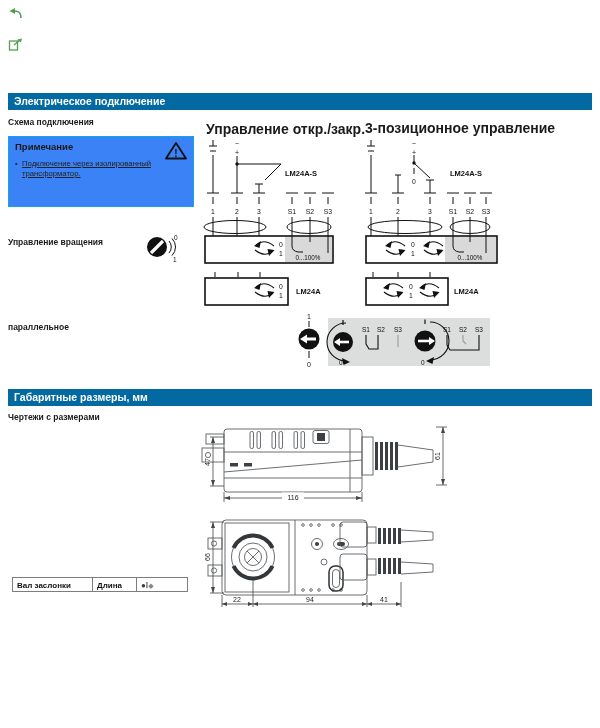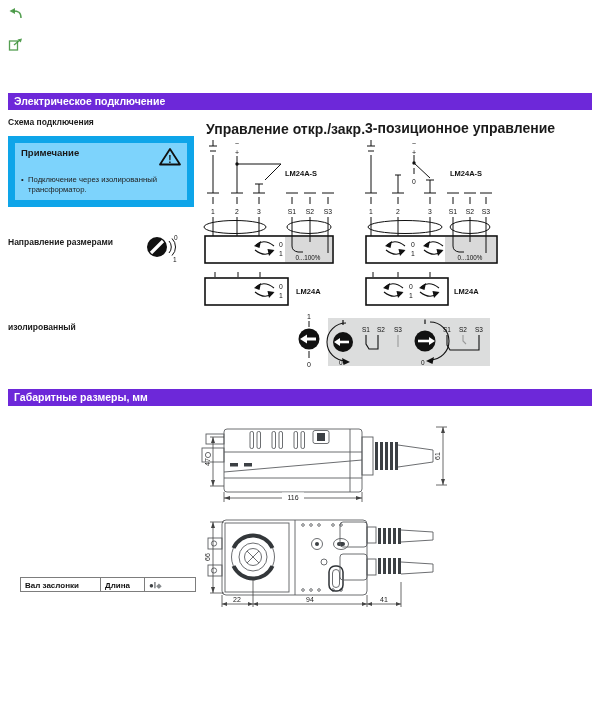--- a/index.html
+++ b/index.html
@@ -1,43 +1,43 @@
 <!DOCTYPE html>
 <html><head>
 <meta charset="utf-8">
 <style>
   * { box-sizing: border-box; }
   html,body { margin:0; padding:0; background:#fff; }
   .page { position:relative; width:600px; height:728px; background:#fff; overflow:hidden;
           font-family:"Liberation Sans", sans-serif; color:#1a1a1a; }
   .abs { position:absolute; }
-  .sechdr { position:absolute; left:8px; width:584px; height:17px; background:#6d28d9;
+  .sechdr { position:absolute; left:8px; width:584px; height:17px; background:#0369a1;
             color:#ffffff; font-weight:bold; font-size:10.5px; line-height:17px; padding-left:6px; }
   .rlabel { position:absolute; left:8px; font-weight:bold; font-size:8.5px; text-align:left; line-height:10.5px; }
   .dtitle { position:absolute; font-weight:bold; font-size:14px; white-space:nowrap; }
-  .notebox { position:absolute; left:8px; top:136px; width:186px; height:71px; border:7px solid #0ea5e9; background:#7dd3fc; }
+  .notebox { position:absolute; left:8px; top:136px; width:186px; height:71px; border:1px solid #0ea5e9; background:#3b82f6; }
   .notebox .ntitle { margin:4px 0 3px 6px; font-size:9.5px; font-weight:bold; }
-  .nitem { position:relative; font-size:7.7px; line-height:9.5px; margin:17px 4px 3px 6px; padding-left:7px;
-           color:#222; width:156px; }
+  .nitem { position:relative; font-size:7.7px; line-height:9.5px; margin:7px 4px 3px 6px; padding-left:7px;
+           color:#222; width:156px;text-decoration:underline; }
   .nitem::before { content:"•"; position:absolute; left:0; top:-0.5px; }
   .warn { position:absolute; right:6px; top:4px; }
   svg { display:block; overflow:visible; }
   svg text { font-family:"Liberation Sans", sans-serif; fill:#111; }
   .wl { stroke:#111; stroke-width:1; fill:none; }
   .wb { stroke:#111; stroke-width:1.6; fill:none; }
   .rp { stroke:#111; stroke-width:1.1; fill:none; }
   .rpf { fill:#111; stroke:none; }
   .tdg { stroke:#5b5e61; stroke-width:0.9; fill:none; }
   .tfill { fill:#3c4044; stroke:none; }
   .dm { stroke:#444; stroke-width:0.8; fill:none; }
   .dmf { fill:#444; stroke:none; }
   .dmt { font-size:7px; fill:#222; }
   .tnum { font-size:6.8px; }
   .model { font-size:7.5px; font-weight:bold; }
-  .dim-table { position:absolute; left:20px; top:577px; border-collapse:collapse; font-size:8px; color:#111;padding-left:28px; }
+  .dim-table { position:absolute; left:12px; top:577px; border-collapse:collapse; font-size:8px; color:#111;padding-left:28px; }
   .dim-table td { border:1px solid #7d7d7d; padding:1px 4px 0 4px; height:14px; vertical-align:middle; background:#fff; }
   .dim-table .b { font-weight:bold; }
   .ic-round { color:#3f4346; font-size:8px; }
   .ic-bar { color:#5a5e61; font-size:8px; font-weight:bold; }
   .ic-square { color:#85898c; font-size:7px; }
 </style>
 </head>
 <body>
 
 <div class="page">
@@ -175,32 +175,32 @@
       <path class="wl" d="M11,136 V141 M36,136 V141 M68,136 V141"></path>
       <rect class="wb" x="4" y="142" width="82" height="27"></rect>
       <use href="#rotpair" x="20" y="145"></use>
       <use href="#rotpair" x="56" y="145"></use>
       <text class="tnum" x="49" y="153" text-anchor="middle">0</text>
       <text class="tnum" x="49" y="162" text-anchor="middle">1</text>
       <text class="model" x="92" y="158">LM24A</text>
     </g>
   </svg>
 
-  <div class="rlabel" style="top:237px;width:140px">Направление размерами</div>
+  <div class="rlabel" style="top:237px;width:140px">Управление вращения</div>
   <svg class="abs" style="left:146px;top:232px" width="34" height="32" viewBox="0 0 34 32">
     <circle cx="11" cy="15" r="10" fill="#111"></circle>
     <path d="M5,21 L17,9" stroke="#fff" stroke-width="3.2"></path>
     <path class="wl" d="M23,9 A9,9 0 0 1 23,21"></path>
     <path class="wl" d="M26,6.5 A12,12 0 0 1 26,23.5"></path>
     <text x="28" y="8" font-size="6.5">0</text>
     <text x="27" y="30" font-size="6.5">1</text>
   </svg>
 
   <div class="rlabel" style="top:322px;width:260px">
-    <div>изолированный</div>
+    <div>параллельное</div>
   </div>
 
   <svg class="abs" style="left:295px;top:311px" width="30" height="62" viewBox="0 0 30 62">
     <text x="14" y="8" text-anchor="middle" font-size="7">1</text>
     <path class="wl" d="M14,10 V16"></path>
     <circle cx="14" cy="28" r="10.5" fill="#111"></circle>
     <path d="M21,28 H10" stroke="#fff" stroke-width="3"></path>
     <polygon points="5,28 12,23.5 12,32.5" fill="#fff"></polygon>
     <path class="wl" d="M14,40 V47"></path>
     <text x="14" y="56" text-anchor="middle" font-size="7">0</text>
@@ -232,20 +232,21 @@
     <polygon points="33,23 27,19 27,27" fill="#fff"></polygon>
     <text x="19" y="47" font-size="6.5">0</text>
     <text x="45" y="14" text-anchor="middle" font-size="6.5">S1</text>
     <text x="61" y="14" text-anchor="middle" font-size="6.5" fill="#9a9a9a">S2</text>
     <text x="77" y="14" text-anchor="middle" font-size="6.5">S3</text>
     <path d="M45,17 V27 L48,32 H77 V17" stroke="#111" stroke-width="1.1" fill="none"></path>
     <path d="M61,17 V23 L64,26" stroke="#9a9a9a" stroke-width="1.1" fill="none"></path>
   </svg>
 
   <div class="sechdr" style="top:389px">Габаритные размеры, мм</div>
+  <div class="rlabel" style="top:412px;width:188px">Чертежи с размерами</div>
 
   <svg class="abs" style="left:200px;top:424px" width="250" height="92" viewBox="0 0 250 92">
     <g class="tdg">
       <rect x="24" y="5" width="138" height="63" rx="3"></rect>
       <path d="M24,28 H162"></path>
       <path d="M24,48 L162,36"></path>
       <path d="M24,54 H162"></path>
       <rect x="50" y="7.5" width="3.5" height="17" rx="1.5"></rect>
       <rect x="57" y="7.5" width="3.5" height="17" rx="1.5"></rect>
       <rect x="72" y="7.5" width="3.5" height="17" rx="1.5"></rect>

